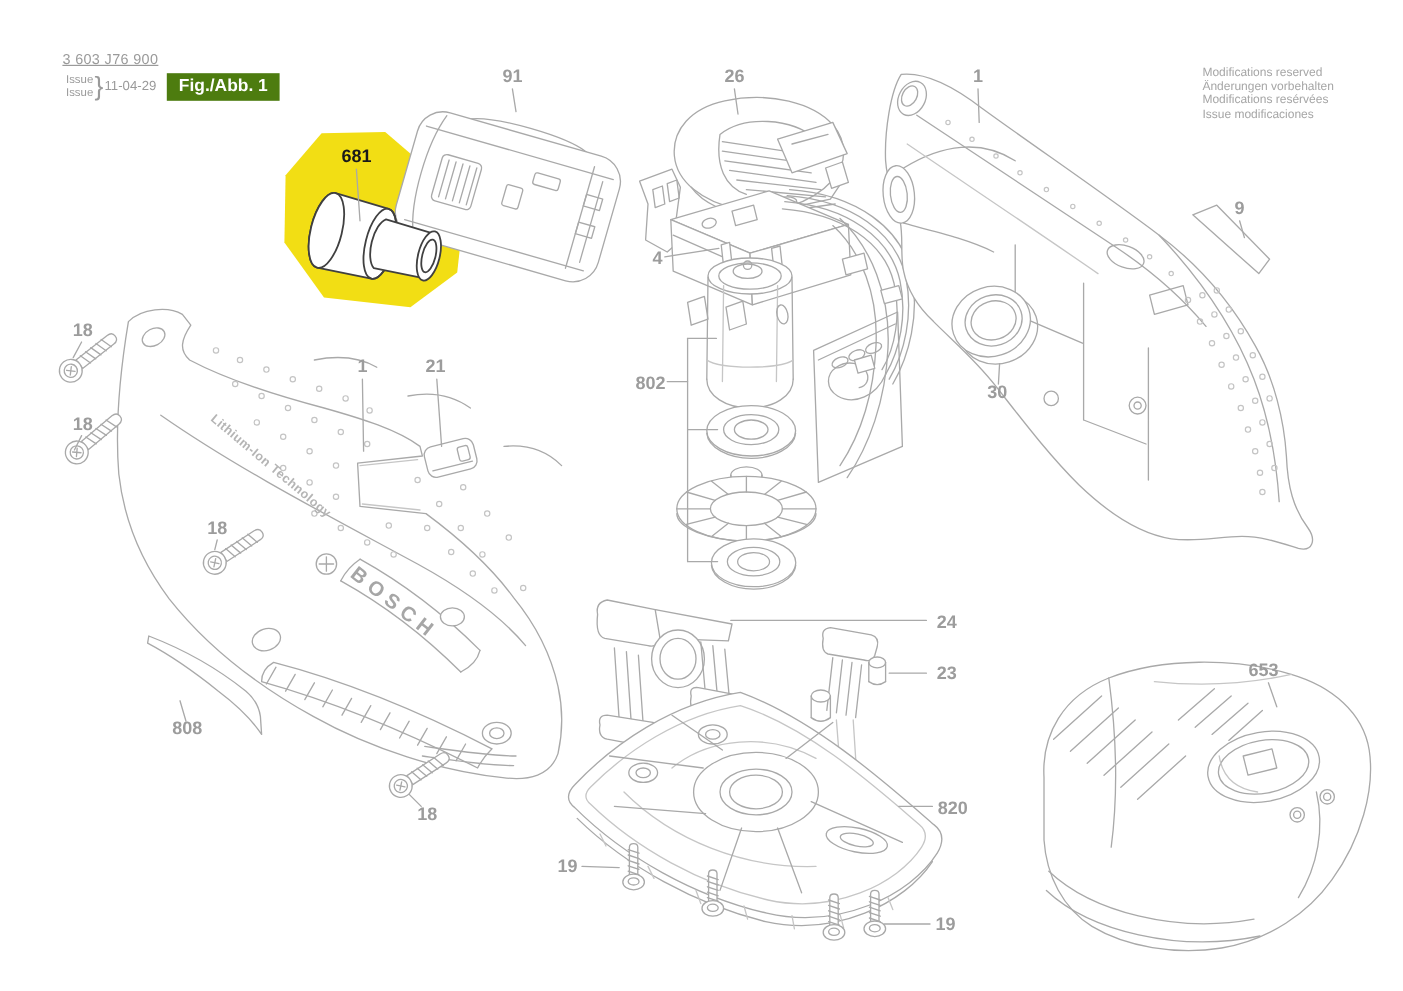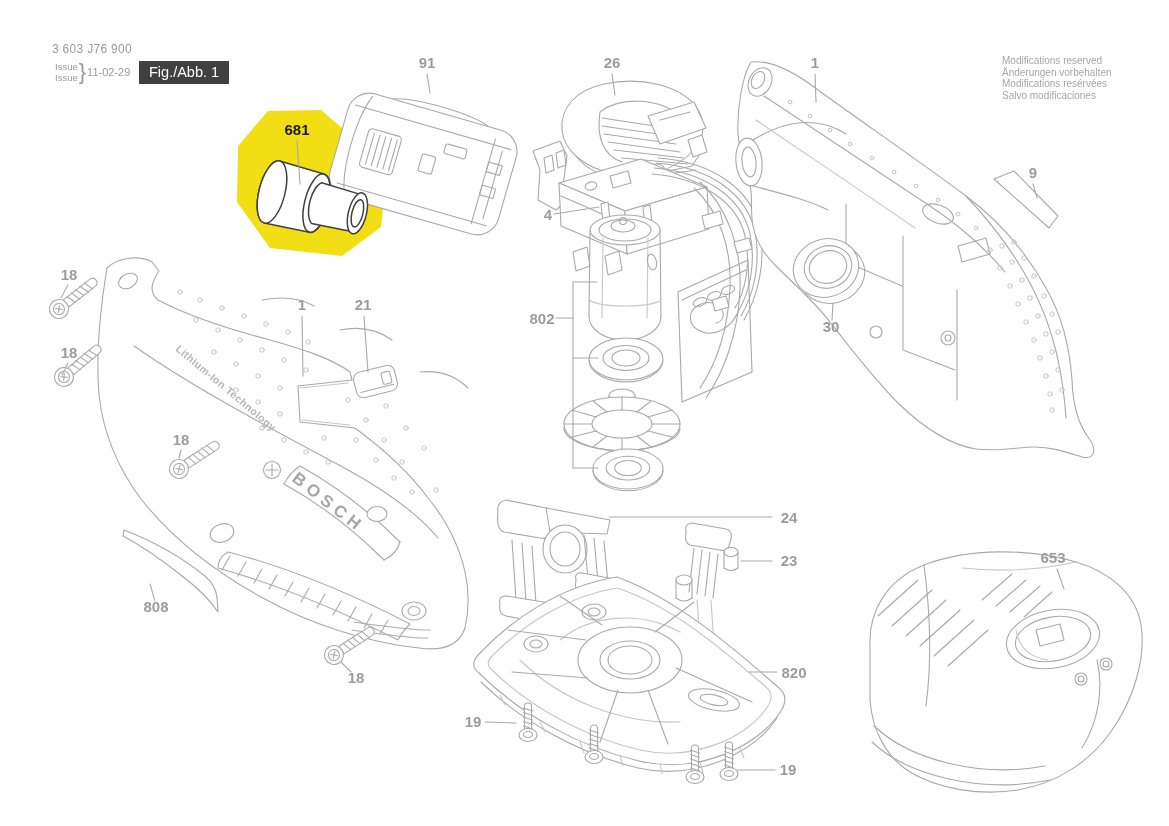--- a/index.html
+++ b/index.html
@@ -1,23 +1,23 @@
 <!DOCTYPE html>
 <html><head>
 <meta charset="utf-8">
 <style>
   html,body{margin:0;padding:0;background:#ffffff;}
   body{width:1169px;height:826px;position:relative;font-family:"Liberation Sans",sans-serif;overflow:hidden;}
   .abs{position:absolute;}
-  .pn{left:52px;top:42px;font-size:12px;color:#9a9a9a;letter-spacing:.3px;}
+  .pn{left:52px;top:42px;font-size:12px;color:#9a9a9a;letter-spacing:.3px;text-decoration:underline;}
   .issue-blk{left:55px;top:59px;color:#9a9a9a;}
   .issue-words{display:inline-block;vertical-align:middle;font-size:9.5px;line-height:11px;}
   .brace{display:inline-block;vertical-align:middle;font-size:22px;font-weight:300;margin:0 1px 0 1px;}
   .date{display:inline-block;vertical-align:middle;font-size:11px;}
-  .figbox{left:139px;top:61px;background:#404040;color:#fff;font-size:14.5px;font-weight:400;padding:3px 10px 4px 10px;}
+  .figbox{left:139px;top:61px;background:#4d7c0f;color:#fff;font-size:14.5px;font-weight:700;padding:3px 10px 4px 10px;}
   .notices{left:1002px;top:55px;font-size:10px;line-height:11.5px;color:#a6a6a6;}
   svg :where(path,line,ellipse,circle,rect,polygon,polyline){stroke:#a9a9a9;fill:none;stroke-width:1.1;stroke-linecap:round;stroke-linejoin:round;}
   .fillw{fill:#ffffff;}
   .hlfill{fill:#f2de14;stroke:none;}
   .dark2{stroke:#404040;stroke-width:1.5;}
   .lt{stroke:#c6c6c6;}
   .dots circle{stroke:#c4c4c4;stroke-width:1;}
   .slat{stroke-width:4.5;}
   .lbl{font:700 15px "Liberation Sans",sans-serif;fill:#9c9c9c;text-anchor:middle;stroke:none;}
   .lbldark{fill:#1a1a1a;}
@@ -26,28 +26,28 @@
   .leader{stroke:#a5a5a5;stroke-width:1;}
 </style>
 </head>
 <body>
 
 
 
 <div class="abs pn">3 603 J76 900</div>
 <div class="abs issue-blk">
   <span class="issue-words"><span>Issue</span><br>
-  <span>Issue</span></span><span class="brace">}</span><span class="date">11-02-29</span>
+  <span>Issue</span></span><span class="brace">}</span><span class="date">11-04-29</span>
 </div>
 <div class="abs figbox">Fig./Abb. 1</div>
 <div class="abs notices">
   <div>Modifications reserved</div>
   <div>Änderungen vorbehalten</div>
   <div>Modifications resérvées</div>
-  <div>Salvo modificaciones</div>
+  <div>Issue modificaciones</div>
 </div>
 
 <svg id="diagram" width="1169" height="826" viewBox="0 0 1169 826" xmlns="http://www.w3.org/2000/svg">
 <defs>
   <g id="screw18">
     <path class="fillw" d="M9,-4.5 L42,-4.5 Q47,-4.5 47,0 Q47,4.5 42,4.5 L9,4.5 Z"></path>
     <circle class="fillw" cx="0" cy="0" r="9.5"></circle>
     <circle cx="0" cy="0" r="5.5"></circle>
     <line x1="-2.5" y1="-2.5" x2="2.5" y2="2.5"></line>
         <line x1="-2.5" y1="2.5" x2="2.5" y2="-2.5"></line>

